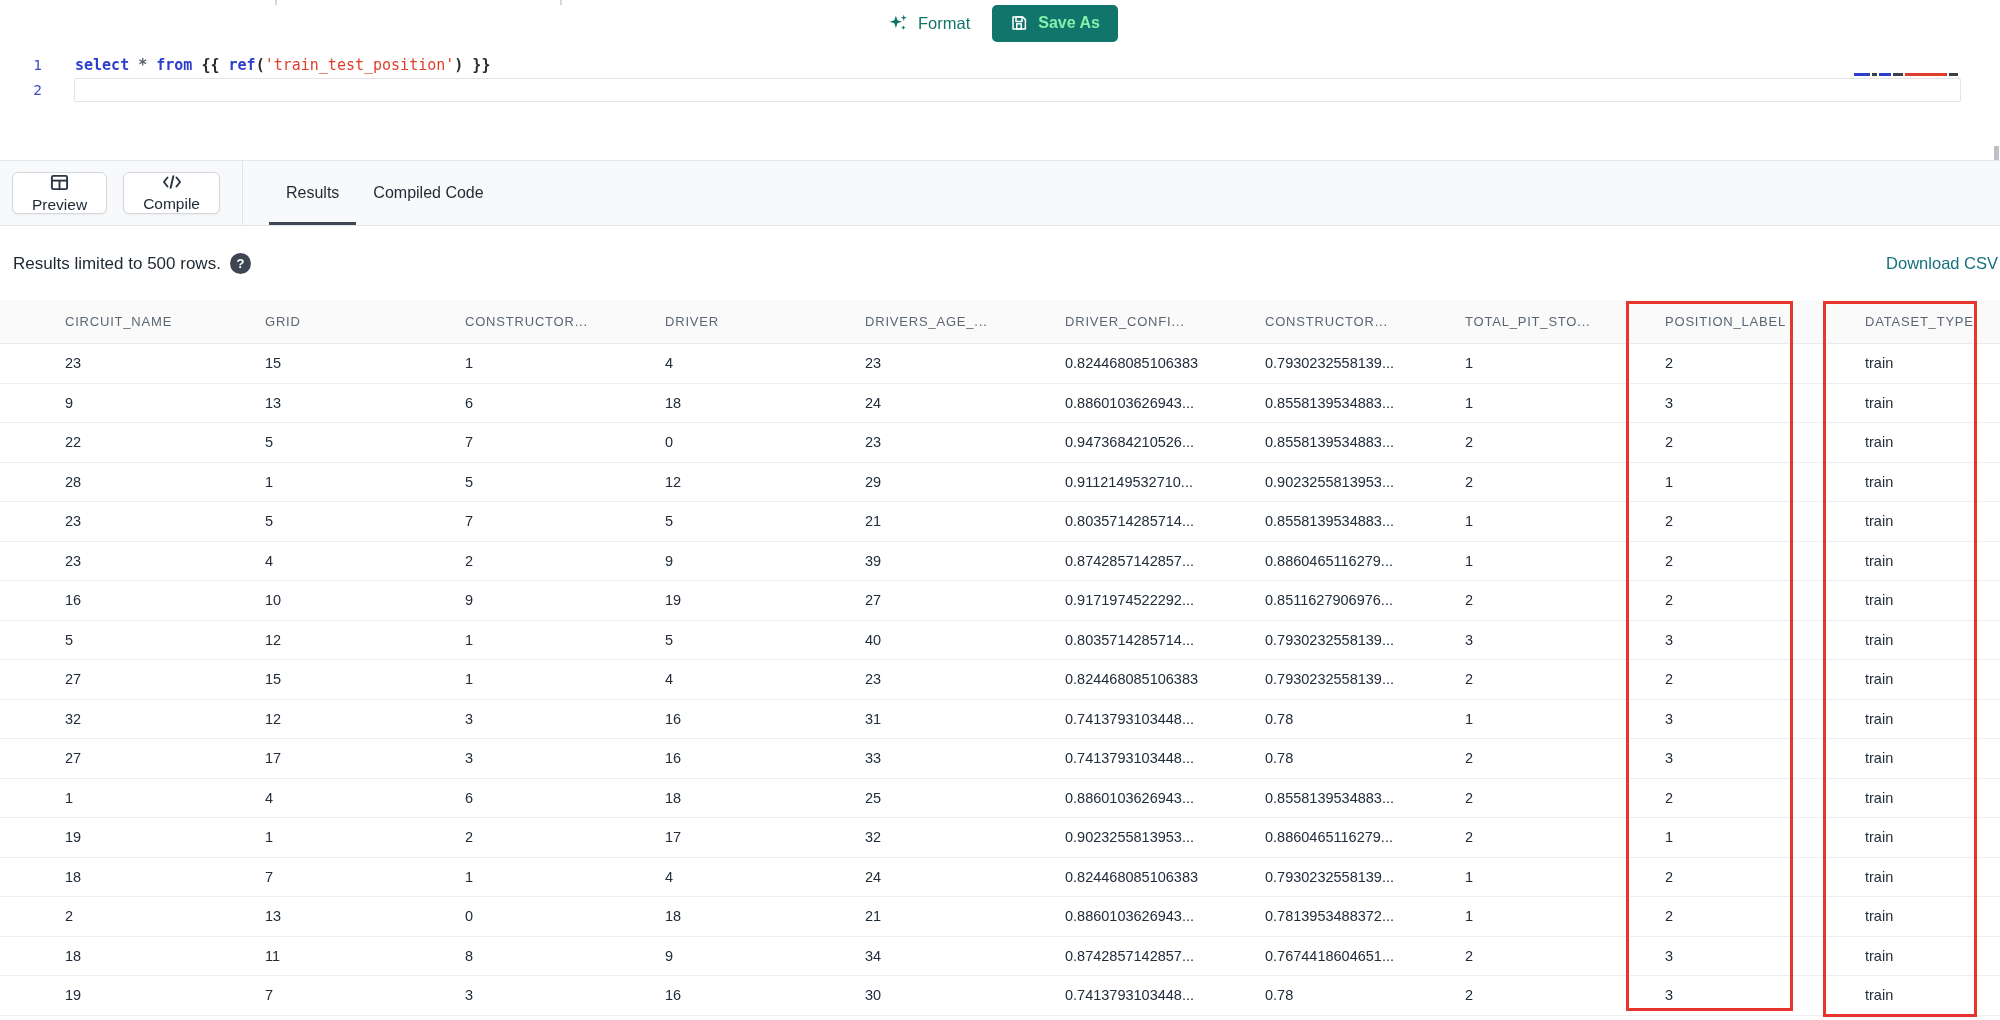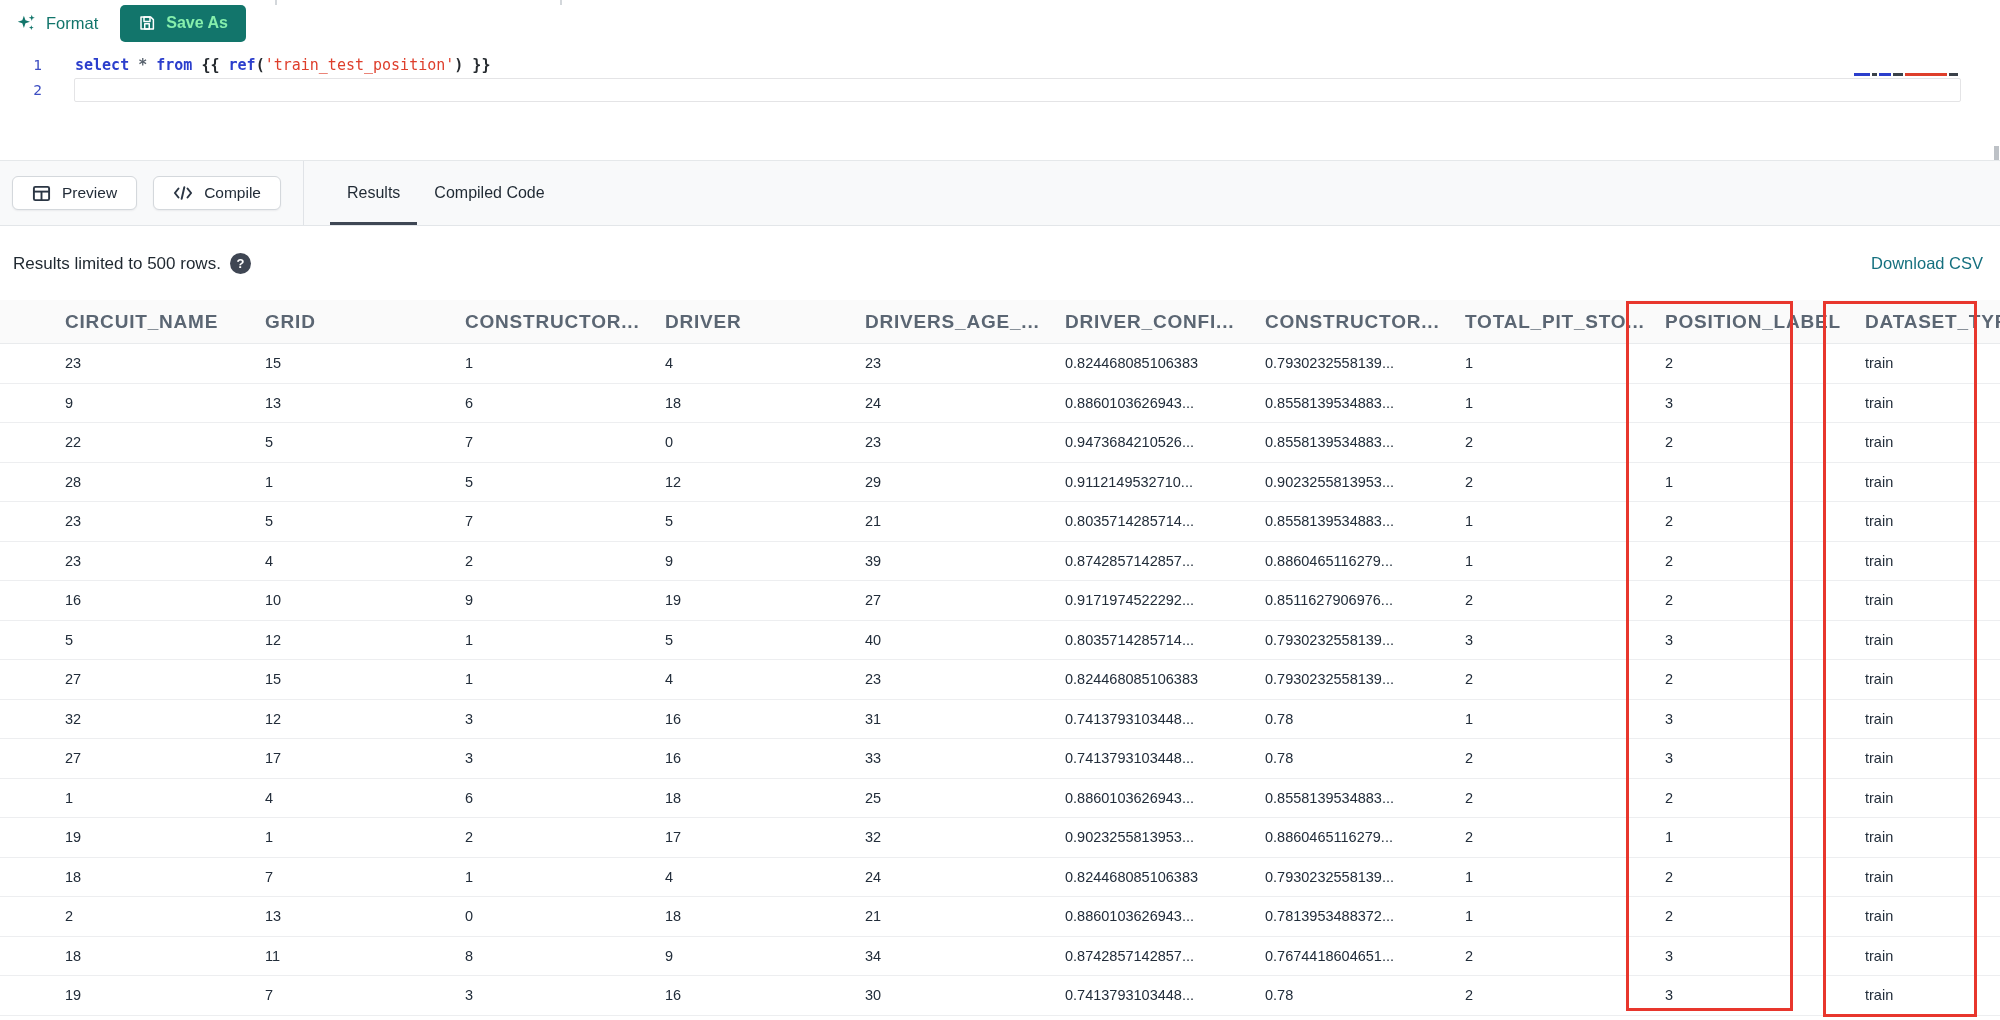--- a/index.html
+++ b/index.html
@@ -4,21 +4,21 @@
 <style>
   * { margin:0; padding:0; box-sizing:border-box; }
   html,body { width:2000px; height:1020px; }
   body {
     position:relative; background:#fff; overflow:hidden;
     font-family:"Liberation Sans", sans-serif; color:#222d3a;
   }
 
   
   .top-toolbar { position:absolute; top:0; left:0; width:2000px; height:46px;
-    display:flex; align-items:center; justify-content:flex-start; gap:6px; padding-right:10px; background:#fff; }
+    display:flex; align-items:center; justify-content:center; gap:6px; padding-right:10px; background:#fff; }
   .tab-tick { position:absolute; top:0; width:2px; height:5px; background:#d3d7db; }
   .tick-1 { left:275px; } .tick-2 { left:560px; }
   .format-btn { display:flex; align-items:center; gap:9px; background:none; border:none;
     color:var(--accent); font-size:16.5px; font-family:inherit; padding:8px 16px; cursor:pointer; }
   .saveas-btn { display:flex; align-items:center; gap:10px; background:var(--accent); color:#86efac;
     font-size:16px; font-weight:700; font-family:inherit; border:none; border-radius:5px;
     padding:0 18px; height:37px; cursor:pointer; }
 
   
   .editor { position:absolute; top:46px; left:0; width:2000px; height:114px; background:#fff; }
@@ -33,42 +33,42 @@
   .tok-plain { color:#24292e; font-weight:700; }
   .cursor-line-box { margin-left:32px; width:1887px; height:24px; border:1px solid #e4e4e6; border-radius:2px; }
   .minimap { position:absolute; right:42px; top:27px; display:flex; align-items:center; gap:2px; }
   .mm-seg { height:3px; display:inline-block; }
   .scroll-nub { position:absolute; right:1px; top:100px; width:5px; height:20px; background:#9aa0a8; opacity:.65; }
 
   
   .action-bar { position:absolute; top:160px; left:0; width:2000px; height:66px; background:#f8f9fa;
     border-top:1px solid #e5e8ea; border-bottom:1px solid #e3e6e9; display:flex; align-items:stretch; }
   .btn-group { display:flex; align-items:center; gap:16px; padding-left:12px; }
-  .action-btn { display:flex; align-items:center; gap:11px; height:34px; padding:0 19px;
+  .action-btn { display:flex; align-items:center; gap:4px; height:42px; padding:0 19px;
     background:#fff; border:1px solid #d4d8dc; border-radius:6px; font-size:15.5px; font-family:inherit;
-    color:#222c38; box-shadow:0 1px 2px rgba(16,24,40,.06); cursor:pointer; }
+    color:#222c38; box-shadow:0 1px 2px rgba(16,24,40,.06); cursor:pointer;flex-direction:column; }
   .vdivider { width:1px; background:#e0e3e7; margin-left:22px; }
   .tabs { display:flex; padding-left:26px; align-items:stretch; }
   .tab { position:relative; display:flex; align-items:center; padding:0 17px; font-size:16px; color:#1f2933; cursor:pointer; }
   .tab.active { font-weight:400; }
   .tab.active::after { content:""; position:absolute; left:0; right:0; bottom:0; height:3px; background:#3f4754; }
 
   
   .results-bar { position:absolute; top:227px; left:0; width:2000px; height:73px; background:#fff;
-    display:flex; align-items:center; justify-content:space-between; padding:0 17px 0 13px; }
+    display:flex; align-items:center; justify-content:space-between; padding:0 2px 0 13px; }
   .limit-wrap { display:flex; align-items:center; gap:9px; font-size:17px; color:#1f2830; }
   .help-icon { width:21px; height:21px; border-radius:50%; background:#3f4653; color:#fff;
     font-size:13px; font-weight:700; display:flex; align-items:center; justify-content:center; cursor:pointer; }
   .download-link { color:var(--link); font-size:16.5px; cursor:pointer; text-decoration:none; }
 
   
   .table { position:absolute; top:300px; left:0; width:2000px; }
   .thead, .trow { display:flex; padding-left:50px; background:#fff; }
   .thead { height:44px; background:#fafafa; border-bottom:1px solid #e9ebed; }
-  .th { font-size:19px; font-weight:700; letter-spacing:.8px; color:#5b6673; }
+  .th { font-size:13px; font-weight:400; letter-spacing:.8px; color:#5b6673; }
   .th, .td { width:200px; flex:0 0 200px; padding-left:15px; display:flex; align-items:center;
     white-space:nowrap; overflow:hidden; }
   .trow { height:39.5px; border-bottom:1px solid #edeef0; font-size:14.5px; color:#222d3a; }
 
   
   .hl-box { position:absolute; border:3px solid var(--hl); z-index:6; pointer-events:none; background:transparent; }
   .hl-position { left:1626px; top:301px; width:167px; height:710px; }
   .hl-dataset  { left:1823px; top:301px; width:154px; height:716px; }
 
   .icon-svg { display:block; }

